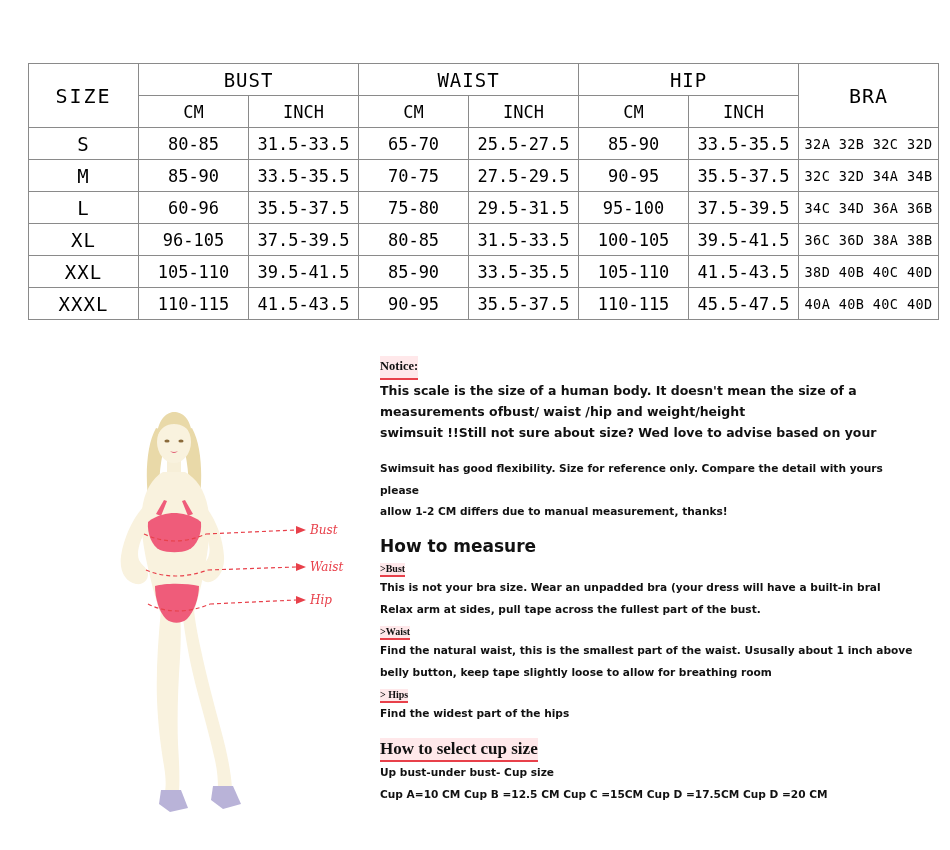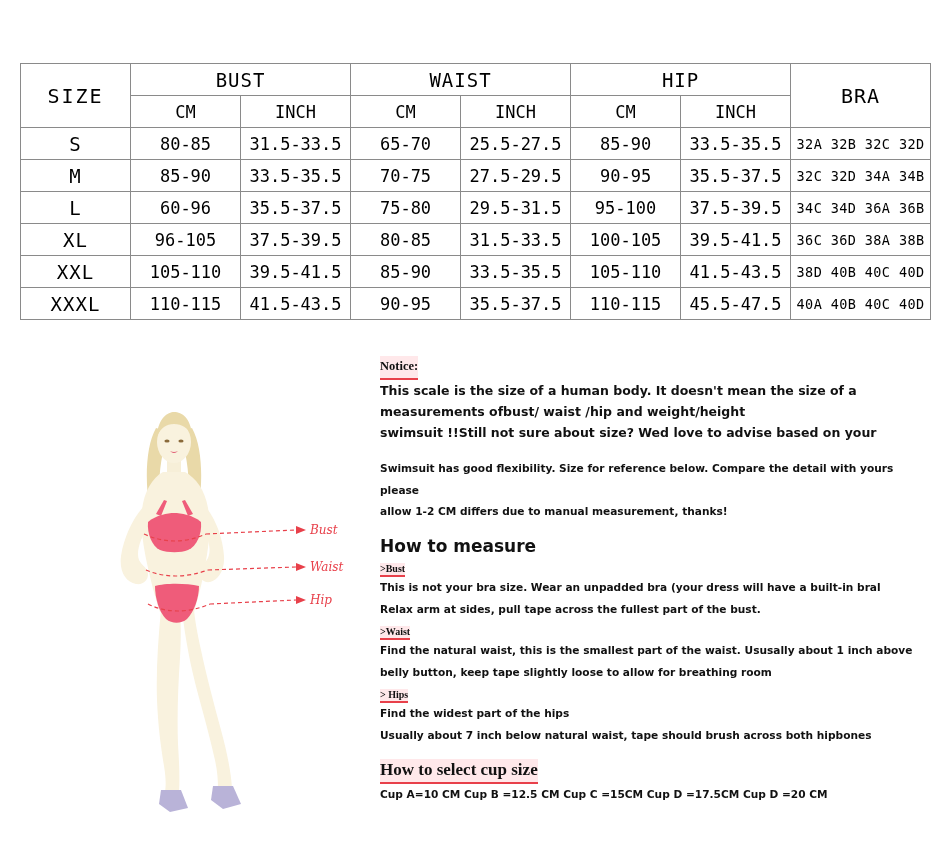--- a/index.html
+++ b/index.html
@@ -20,20 +20,21 @@
   .size-table-wrap {
     position: absolute;
     left: 20px;
     top: 63px;
     width: 910px;
   }
   table.size-table {
     border-collapse: collapse;
     width: 910px;
     table-layout: fixed;
+    margin-left: 8px;
   }
   table.size-table td, table.size-table th {
     border: 1px solid #8a8a8a;
     text-align: center;
     vertical-align: middle;
     font-weight: normal;
     color: #000;
     font-family: "DejaVu Sans Mono", monospace;
   }
   table.size-table th.group-head {
@@ -283,21 +284,21 @@
       <span class="underline-red hl t-bold">Notice:</span>
     </div>
     <div class="t-bold">This scale is the size of a human body. It doesn't mean the size of a</div>
     <div class="t-bold">measurements ofbust/ waist /hip and weight/height</div>
     <div class="t-bold">swimsuit !!Still not sure about size? Wed love to advise based on your</div>
   </div>
 
   <div class="para-gap"></div>
 
   <div>
-    <div class="t-small">Swimsuit has good flexibility. Size for reference below. Compare the detail with yours please</div>
+    <div class="t-small">Swimsuit has good flexibility. Size for reference only. Compare the detail with yours please</div>
     <div class="t-small">allow 1-2 CM differs due to manual measurement, thanks!</div>
   </div>
 
   <div class="para-gap"></div>
 
   <div>
     <div class="t-norm">How to measure</div>
     <div>
       <span class="underline-red hl arrow-head">&gt;Bust</span>
     </div>
@@ -305,25 +306,25 @@
     <div class="t-small">Relax arm at sides, pull tape across the fullest part of the bust.</div>
     <div>
       <span class="underline-red hl arrow-head">&gt;Waist</span>
     </div>
     <div class="t-small">Find the natural waist, this is the smallest part of the waist. Ususally about 1 inch above</div>
     <div class="t-small">belly button, keep tape slightly loose to allow for breathing room</div>
     <div>
       <span class="underline-red hl arrow-head">&gt; Hips</span>
     </div>
     <div class="t-small">Find the widest part of the hips</div>
-    <div class="t-small">Usually about 7 inch below natural waist, tape should brush across both hipbones</div>
   </div>
 
   <div class="para-gap"></div>
 
   <div>
     <div>
       <span class="underline-red hl t-norm">How to select cup size</span>
     </div>
+    <div class="t-small">Up bust-under bust- Cup size</div>
     <div class="t-small">Cup A=10 CM Cup B =12.5 CM Cup C =15CM Cup D =17.5CM Cup D =20 CM</div>
   </div>
 
 </div>
 
 </body></html>

